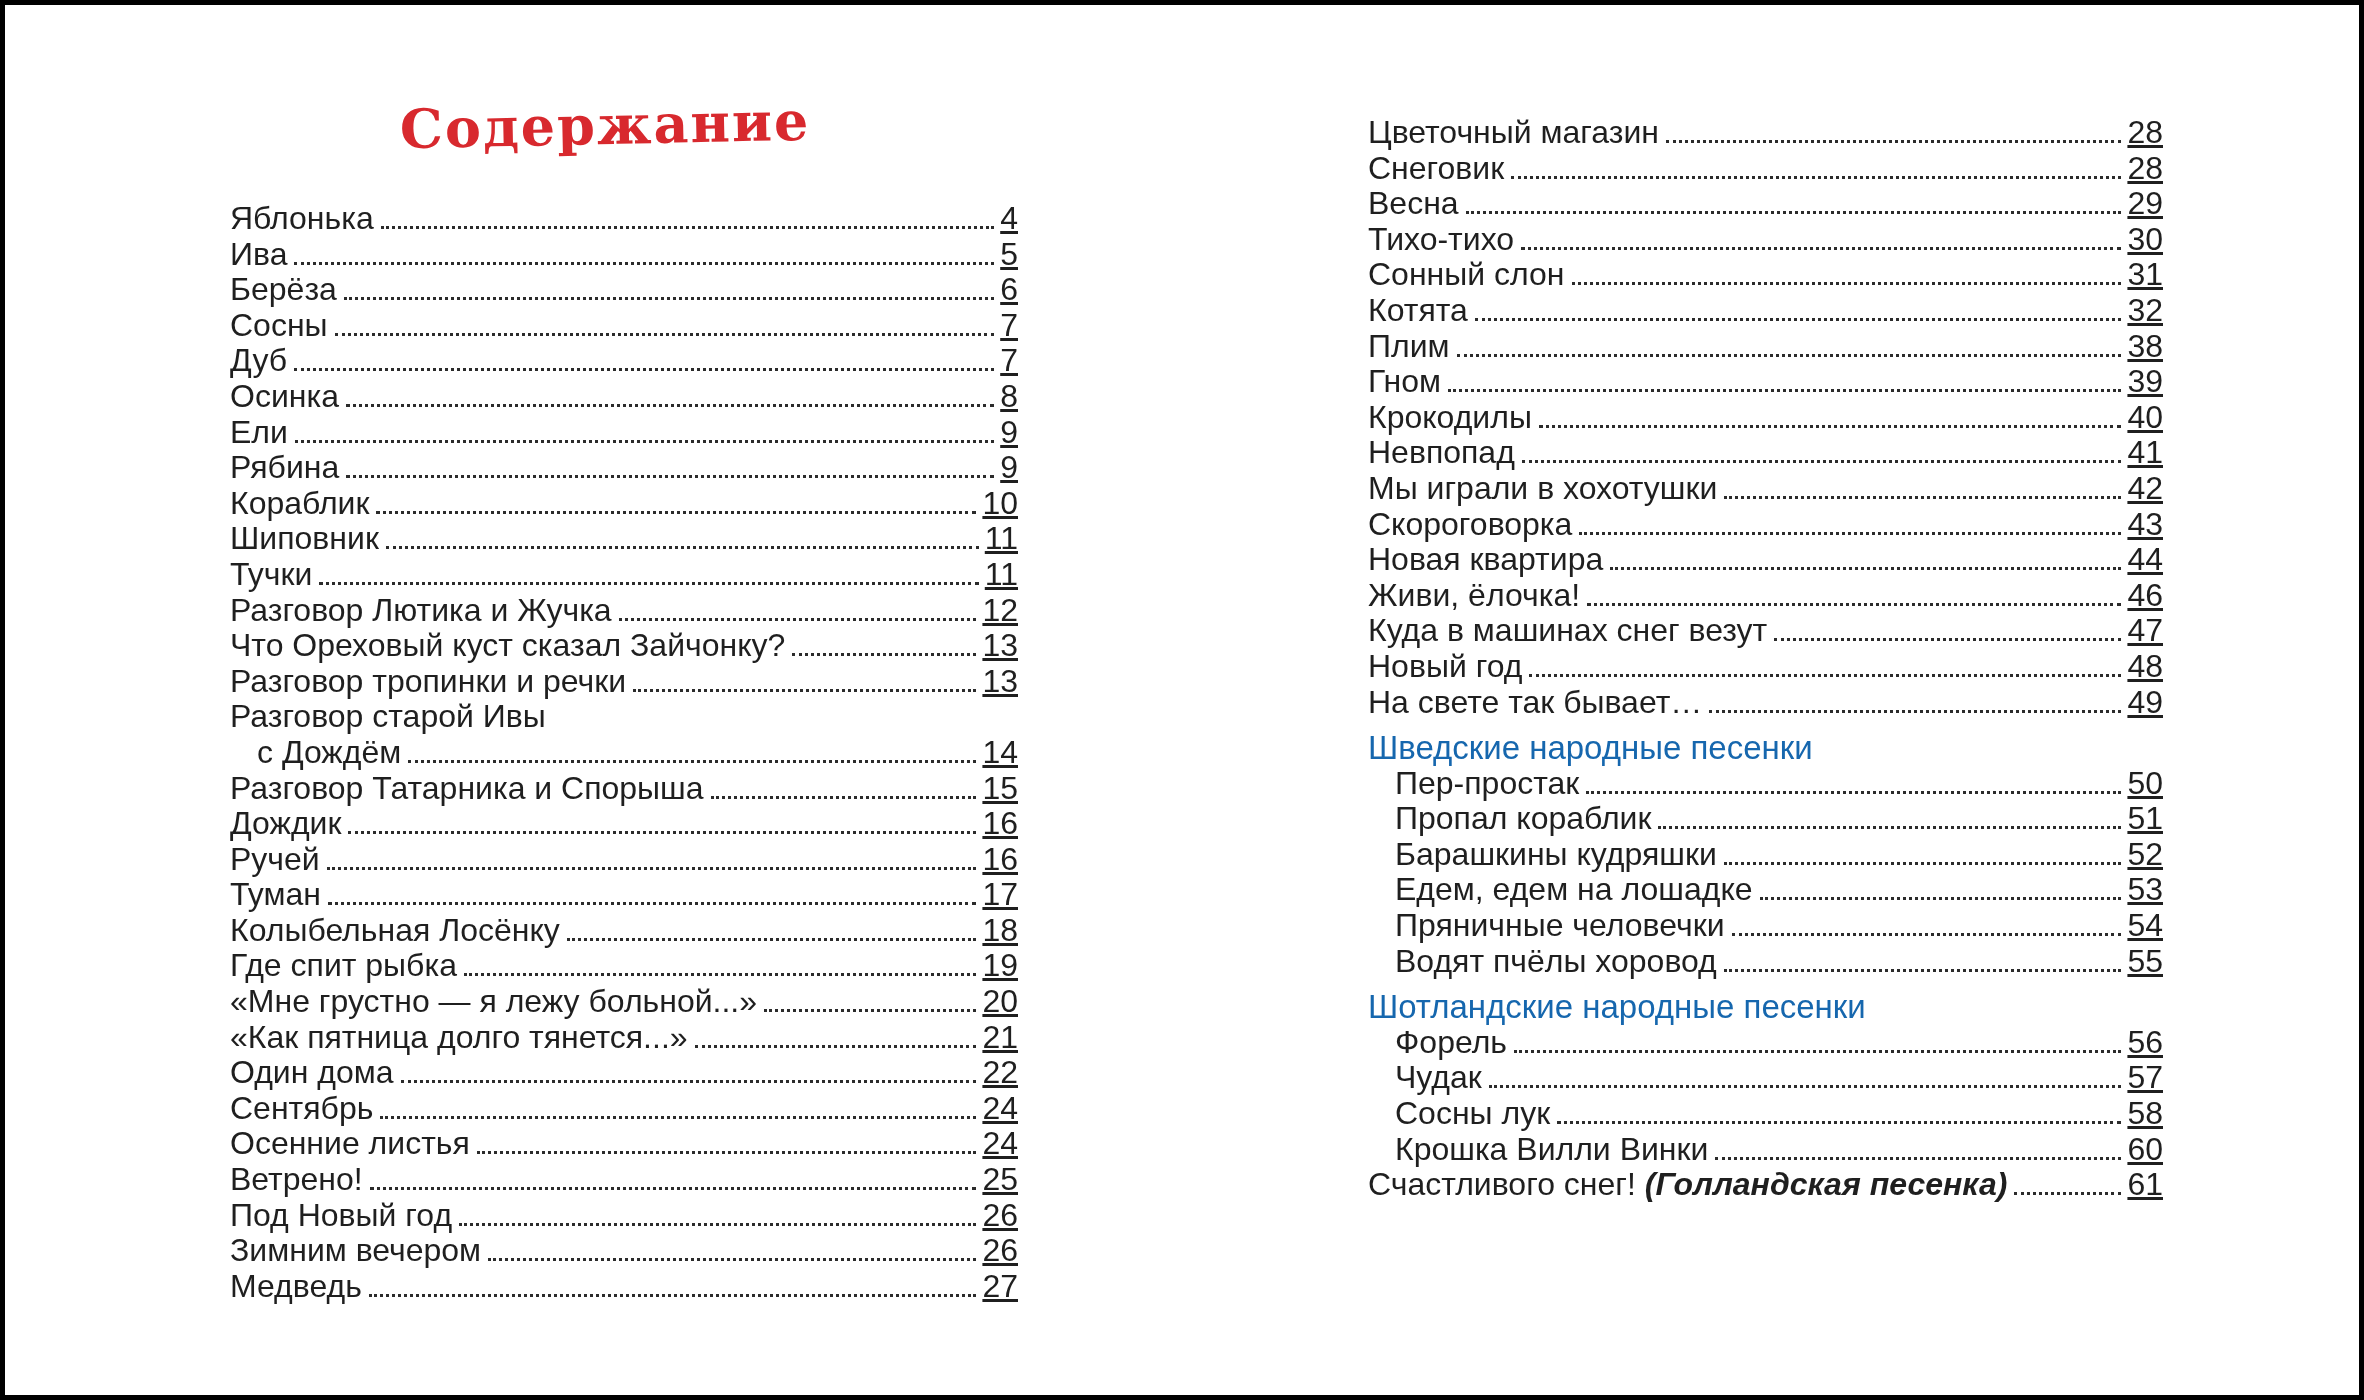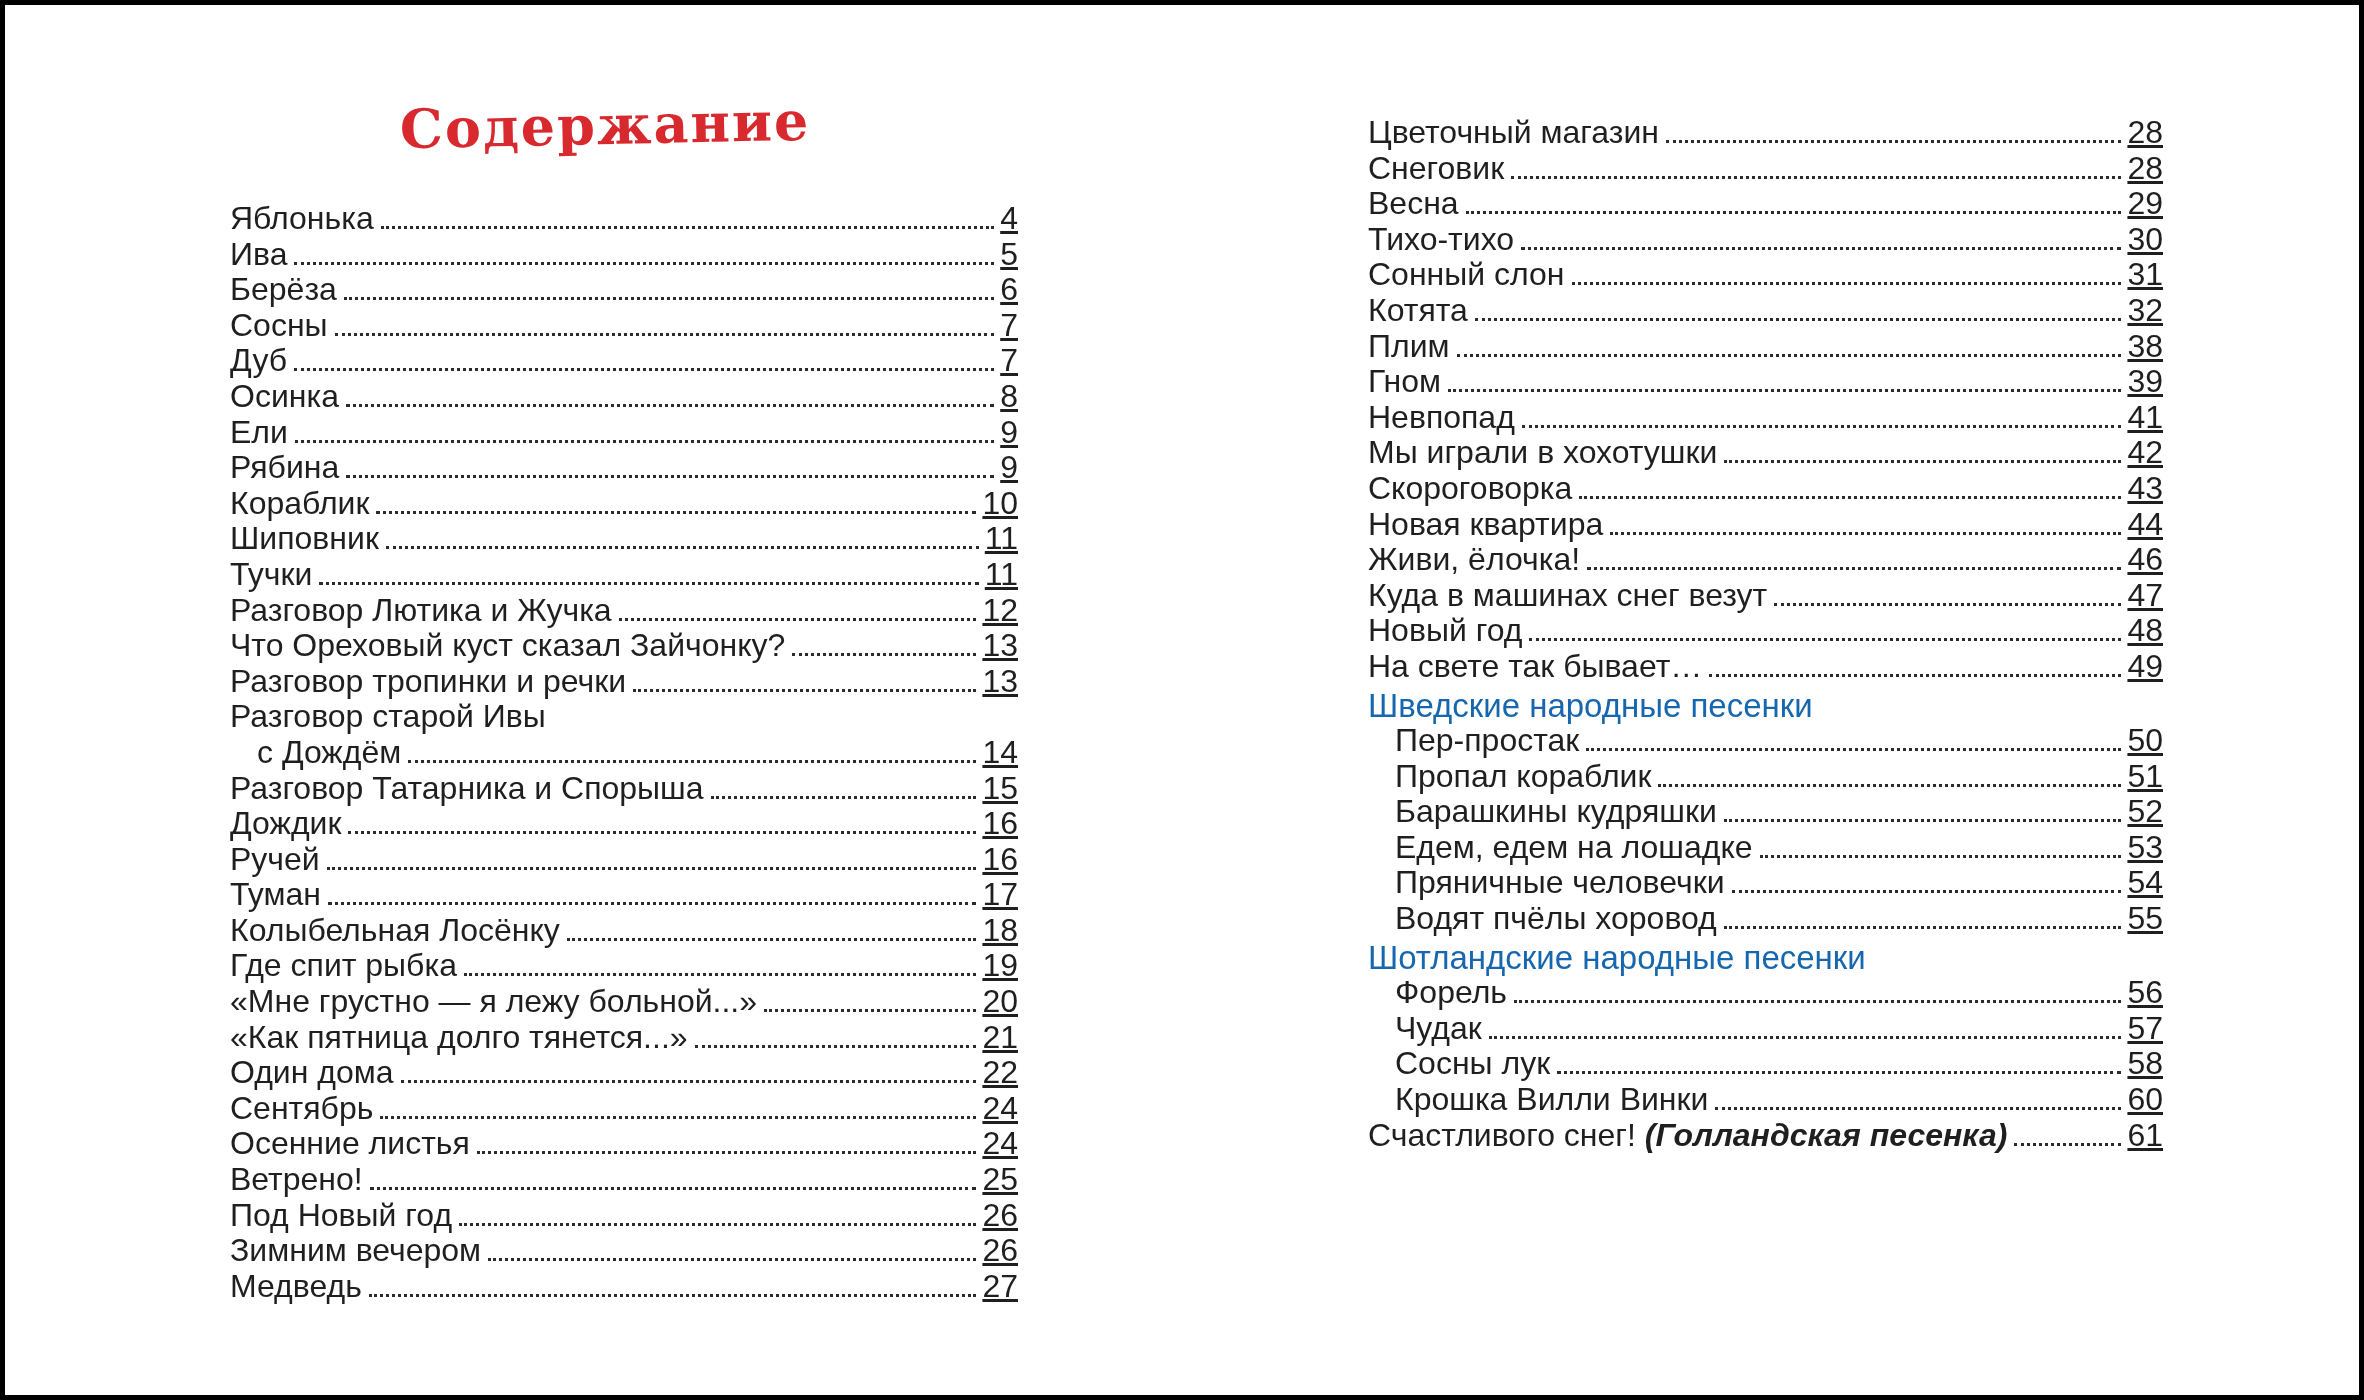--- a/index.html
+++ b/index.html
@@ -26,21 +26,21 @@
   .col-left  { left:225px;  top:196px; width:788px;text-align:right; }
   .col-right { left:1363px; top:110px; width:795px;text-align:center; }
   .row {
     display:flex; align-items:baseline;
     height:35.6px; font-size:32px; line-height:35.6px;
   }
   .row.ind { padding-left:27px; }
   .row.header {
     color:var(--blue);
     font-size:33px;
-    margin-top:3px;
+    margin-top:10px;
   }
   .t  { white-space:nowrap; }
   .it { font-style:italic; white-space:pre;font-weight:bold; }
   .leader {
     flex:1 1 auto;
     border-bottom:3.4px dotted #2b2b2b;
     margin:0 6px 0 7px;
     min-width:14px;
   }
   .pg { white-space:nowrap;text-decoration:underline; }
@@ -239,20 +239,25 @@
       <span class="t">Плим</span>
       <span class="leader"></span>
       <span class="pg">38</span>
     </div>
     <div class="row">
       <span class="t">Гном</span>
       <span class="leader"></span>
       <span class="pg">39</span>
     </div>
     <div class="row">
+      <span class="t">Крокодилы</span>
+      <span class="leader"></span>
+      <span class="pg">40</span>
+    </div>
+    <div class="row">
       <span class="t">Невпопад</span>
       <span class="leader"></span>
       <span class="pg">41</span>
     </div>
     <div class="row">
       <span class="t">Мы играли в хохотушки</span>
       <span class="leader"></span>
       <span class="pg">42</span>
     </div>
     <div class="row">

